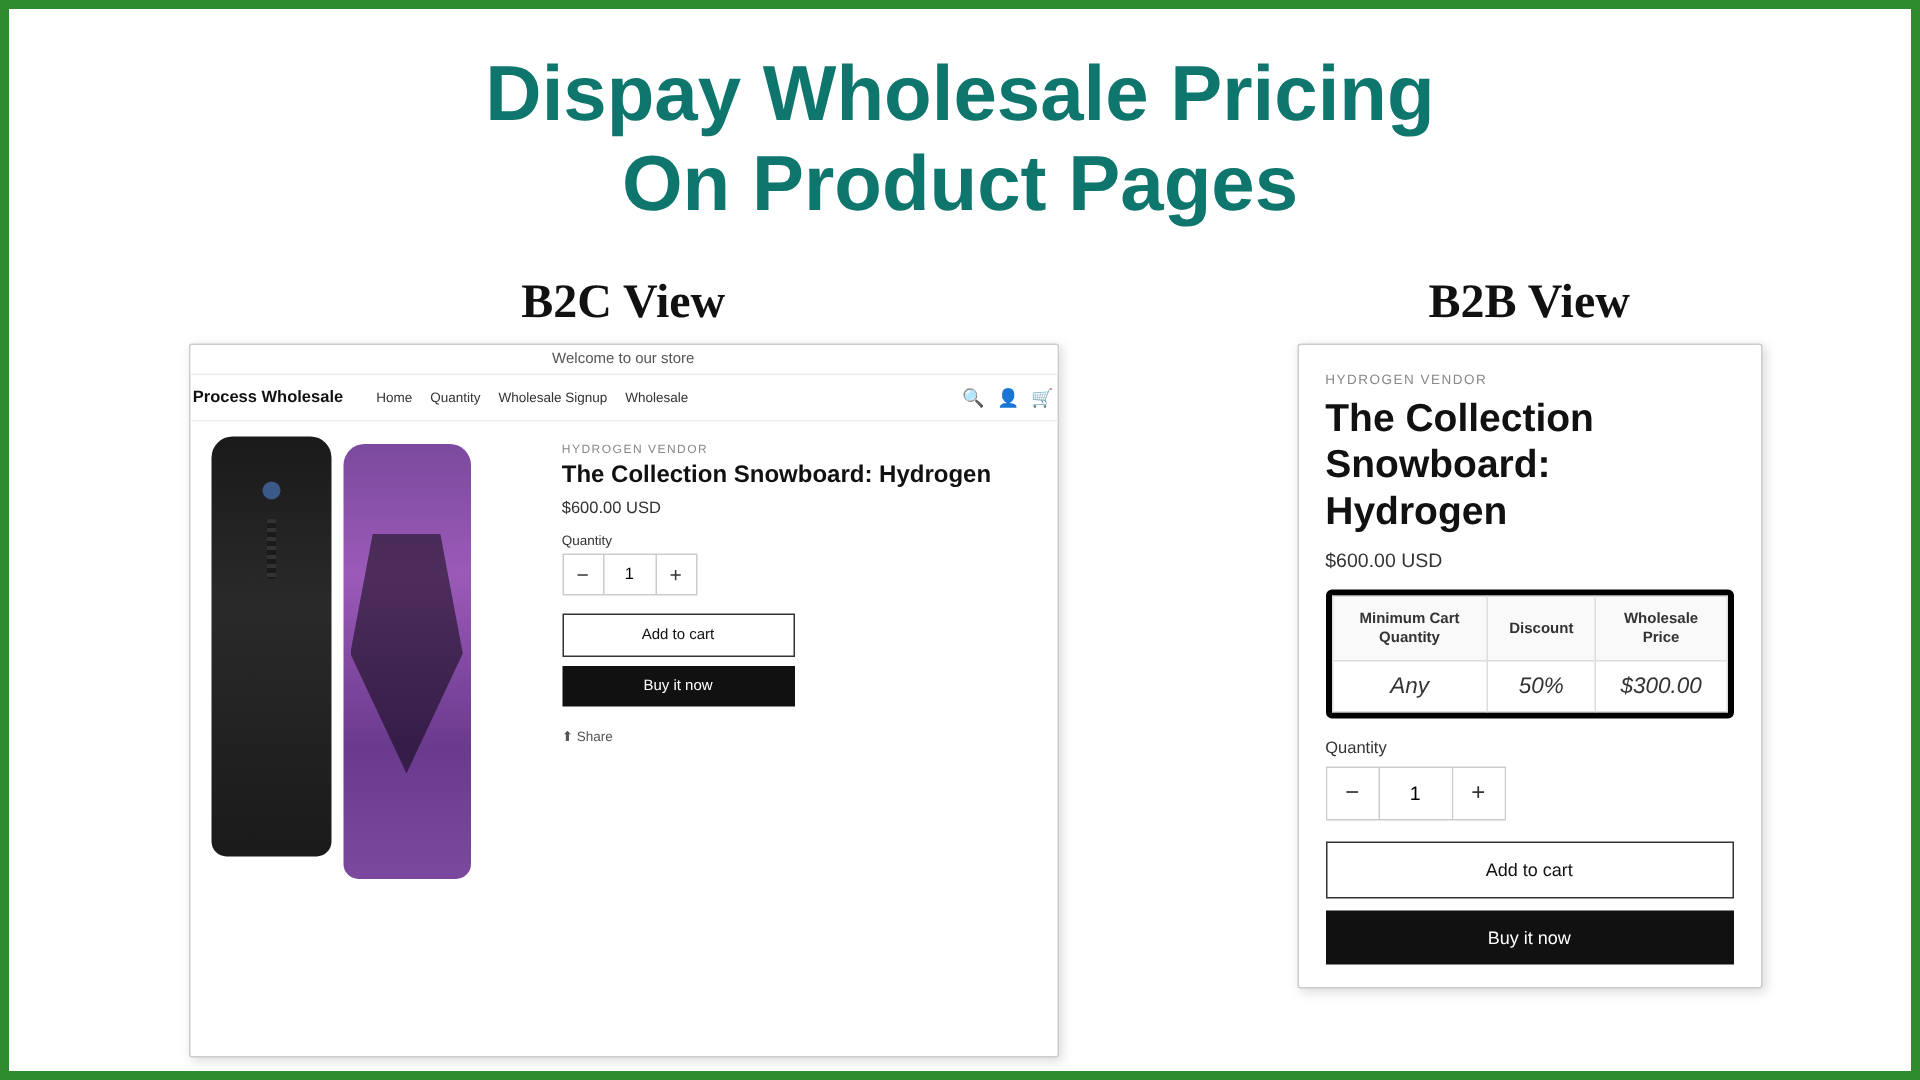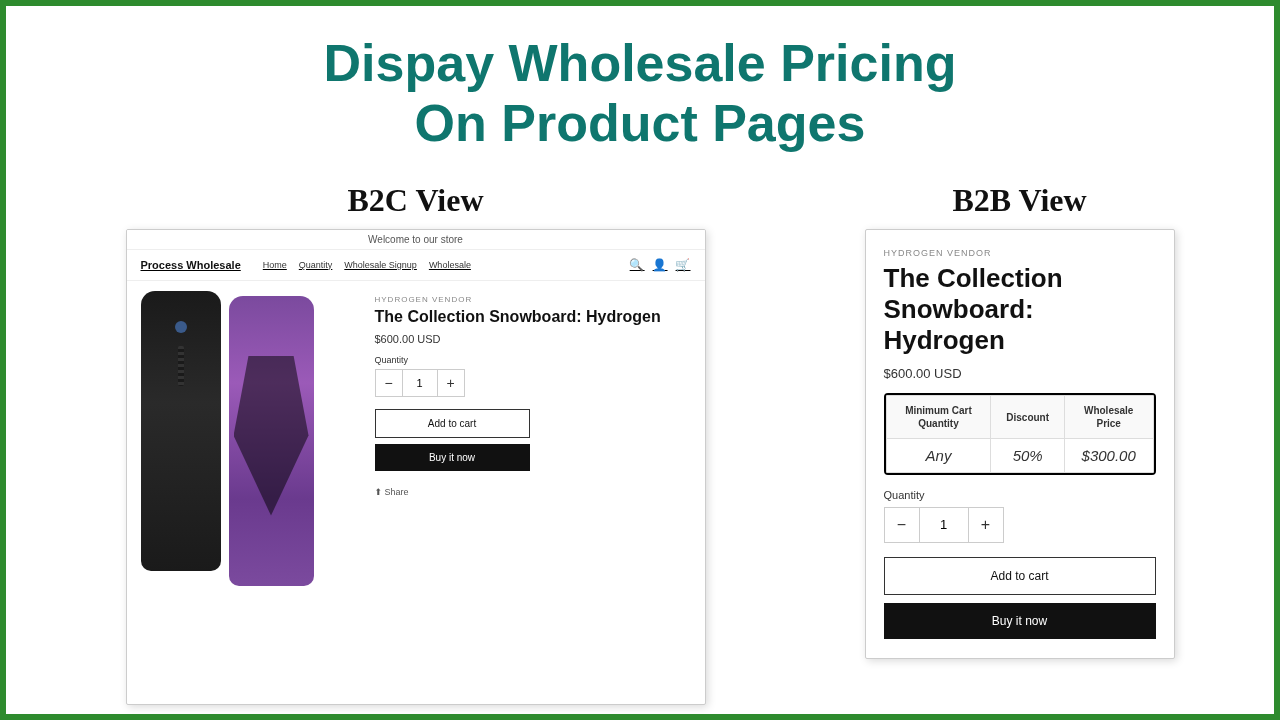--- a/index.html
+++ b/index.html
@@ -60,24 +60,23 @@
       border-bottom: 1px solid #eee;
       text-align: center;
       font-size: 10px;
       color: #555;
       padding: 4px 0;
     }
 
     .store-nav {
       display: flex;
       align-items: center;
-      padding: 8px 14px;
+      padding: 8px 2px;
       border-bottom: 1px solid #eee;
       gap: 16px;
-      text-decoration: underline;
     }
 
     .store-logo {
       font-size: 11px;
       font-weight: bold;
       color: #111;
       margin-right: 6px;
     }
 
     .nav-links {
@@ -296,21 +295,21 @@
       margin-bottom: 10px;
     }
 
     .b2b-price {
       font-size: 13px;
       color: #333;
       margin-bottom: 12px;
     }
 
     .pricing-table-wrapper {
-      border: 2px solid #000000;
+      border: 4px solid #000000;
       border-radius: 4px;
       margin-bottom: 14px;
       overflow: hidden;
     }
 
     .pricing-table {
       width: 100%;
       border-collapse: collapse;
     }
 

